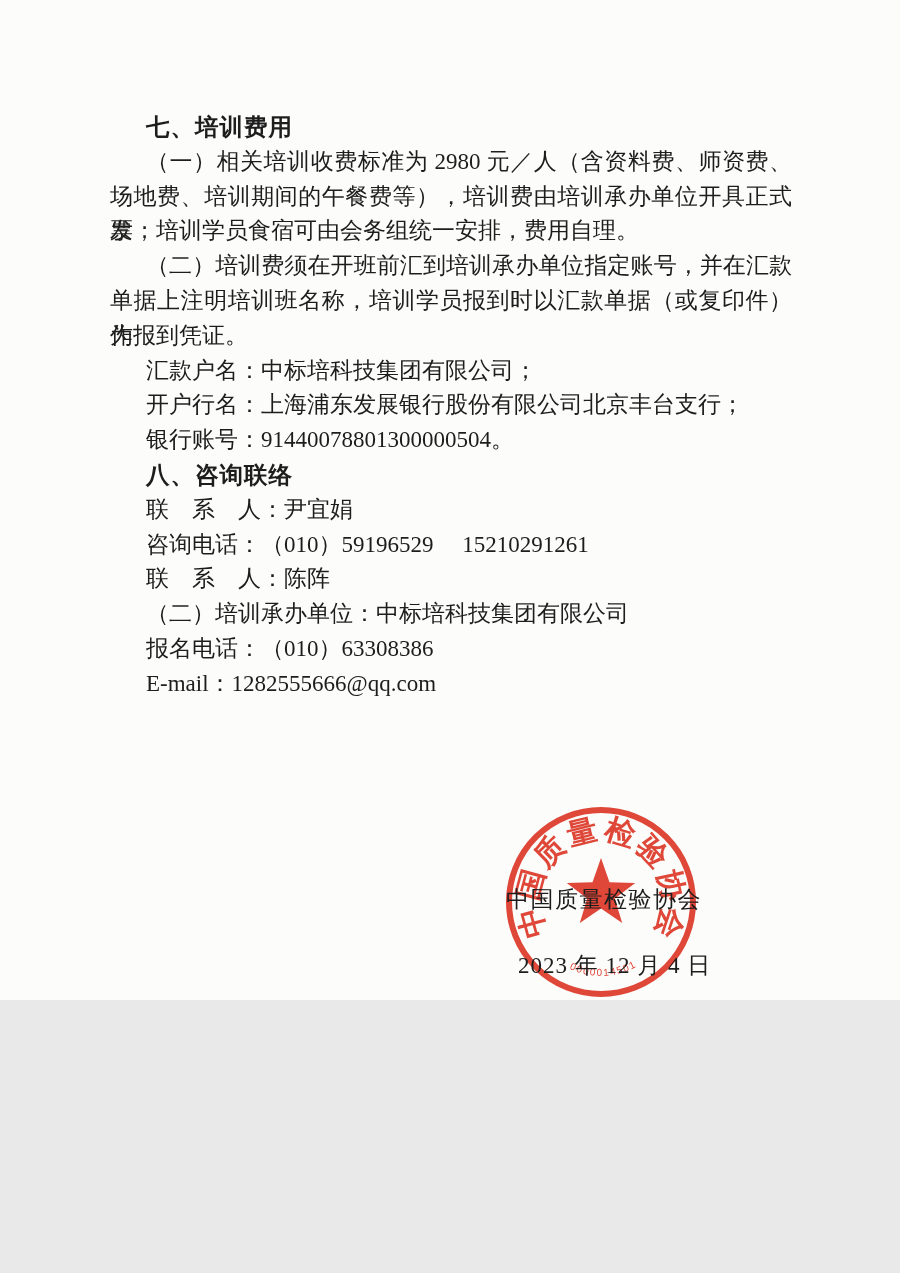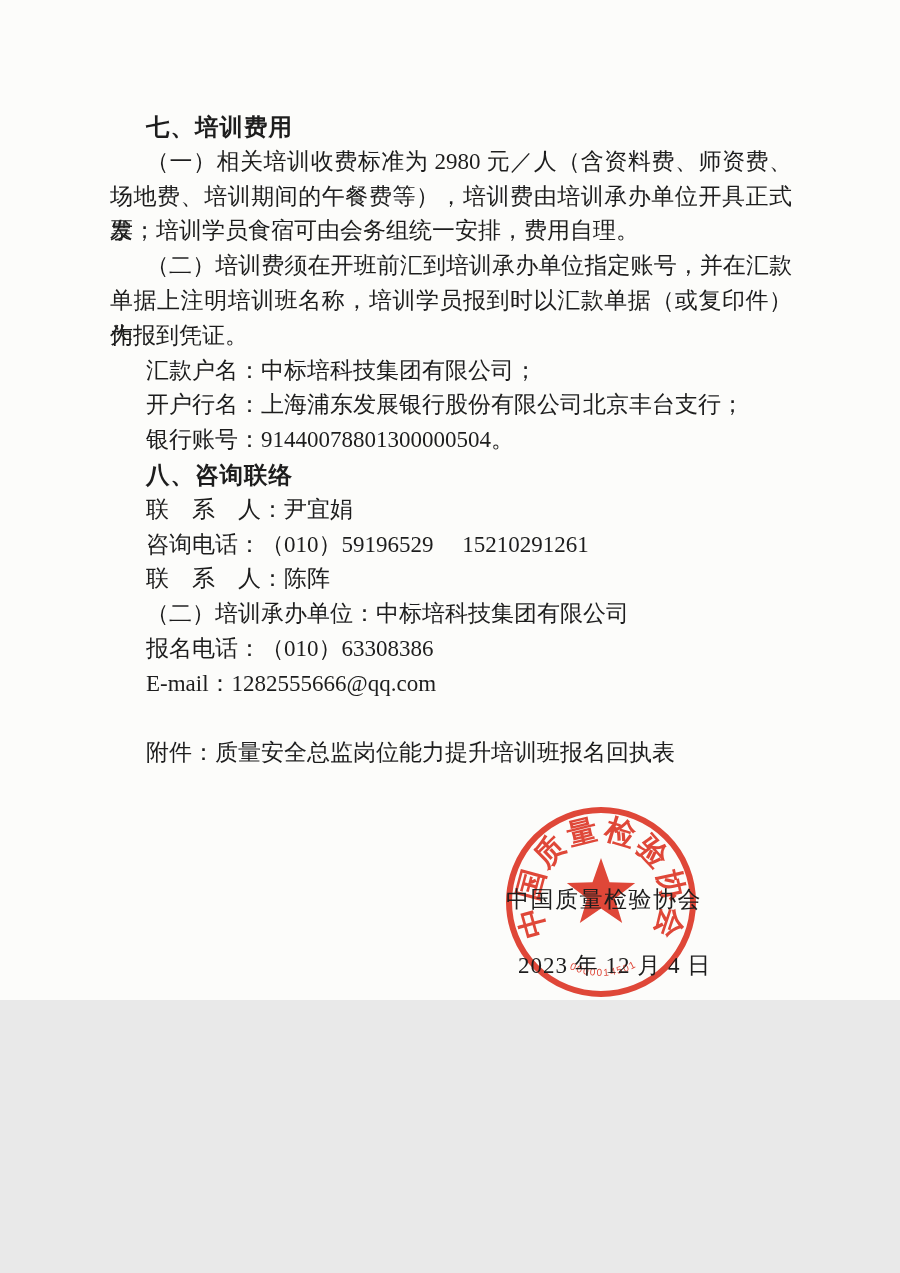--- a/index.html
+++ b/index.html
@@ -43,21 +43,20 @@
     <div class="ln ind">开户行名：上海浦东发展银行股份有限公司北京丰台支行；</div>
     <div class="ln ind">银行账号：91440078801300000504。</div>
     <div class="ln hd ind">八、咨询联络</div>
     <div class="ln ind">联　系　人：尹宜娟</div>
     <div class="ln ind">咨询电话：（010）59196529　 15210291261</div>
     <div class="ln ind">联　系　人：陈阵</div>
     <div class="ln ind">（二）培训承办单位：中标培科技集团有限公司</div>
     <div class="ln ind">报名电话：（010）63308386</div>
     <div class="ln ind">E-mail：1282555666@qq.com</div>
     <div class="ln"></div>
-    <div class="ln ind">附件：质量安全总监岗位能力提升培训班报名回执表</div>
   </div>
 
   <svg class="seal" viewBox="0 0 200 200" xmlns="http://www.w3.org/2000/svg">
     <circle cx="100" cy="100" r="92" fill="none" stroke="#dd3a2a" stroke-width="6"></circle>
     <polygon fill="#dd3a2a" points="100,56 108.5,80.3 134.2,80.9 113.8,96.5 121.2,121.1 100,106.5 78.8,121.1 86.2,96.5 65.8,80.9 91.5,80.3"></polygon>
     <defs>
       <path id="ring-text-path" d="M 52.5 139.7 A 62 62 0 1 1 147.5 139.7" fill="none"></path>
       <path id="serial-path" d="M 63 164 A 74 74 0 0 0 137 164" fill="none"></path>
     </defs>
     <text font-size="30" font-weight="700" letter-spacing="3" font-family="Liberation Sans, DejaVu Sans, sans-serif" fill="#dd3a2a">

